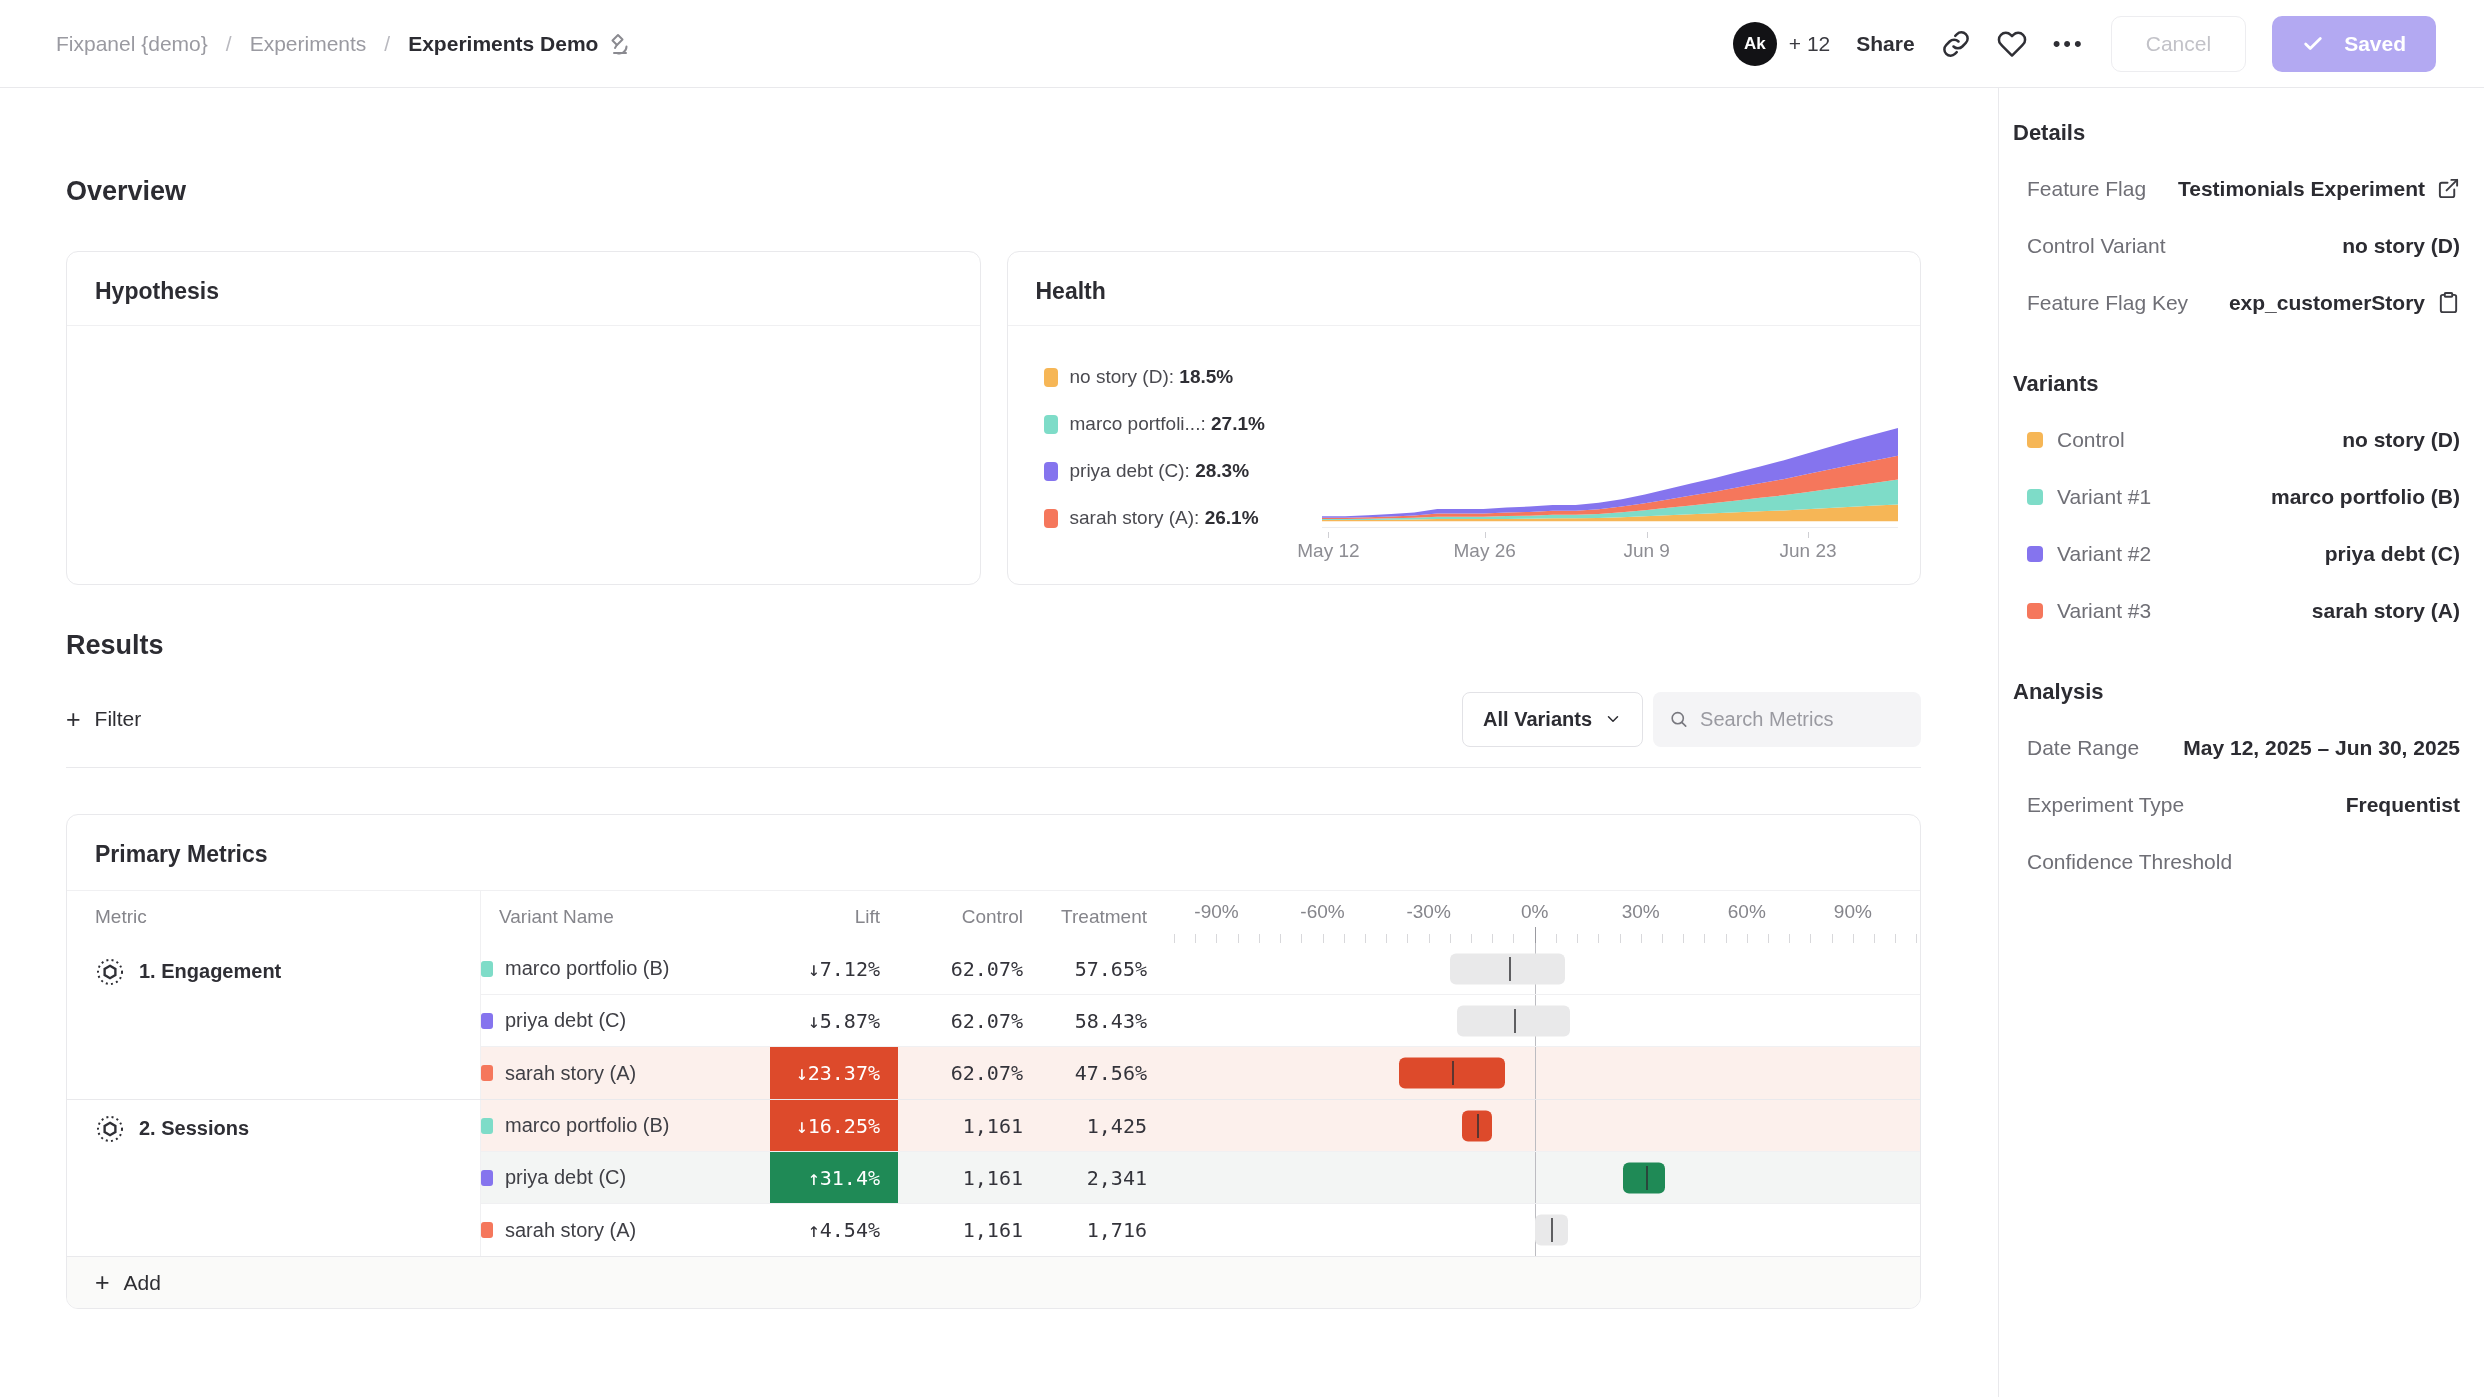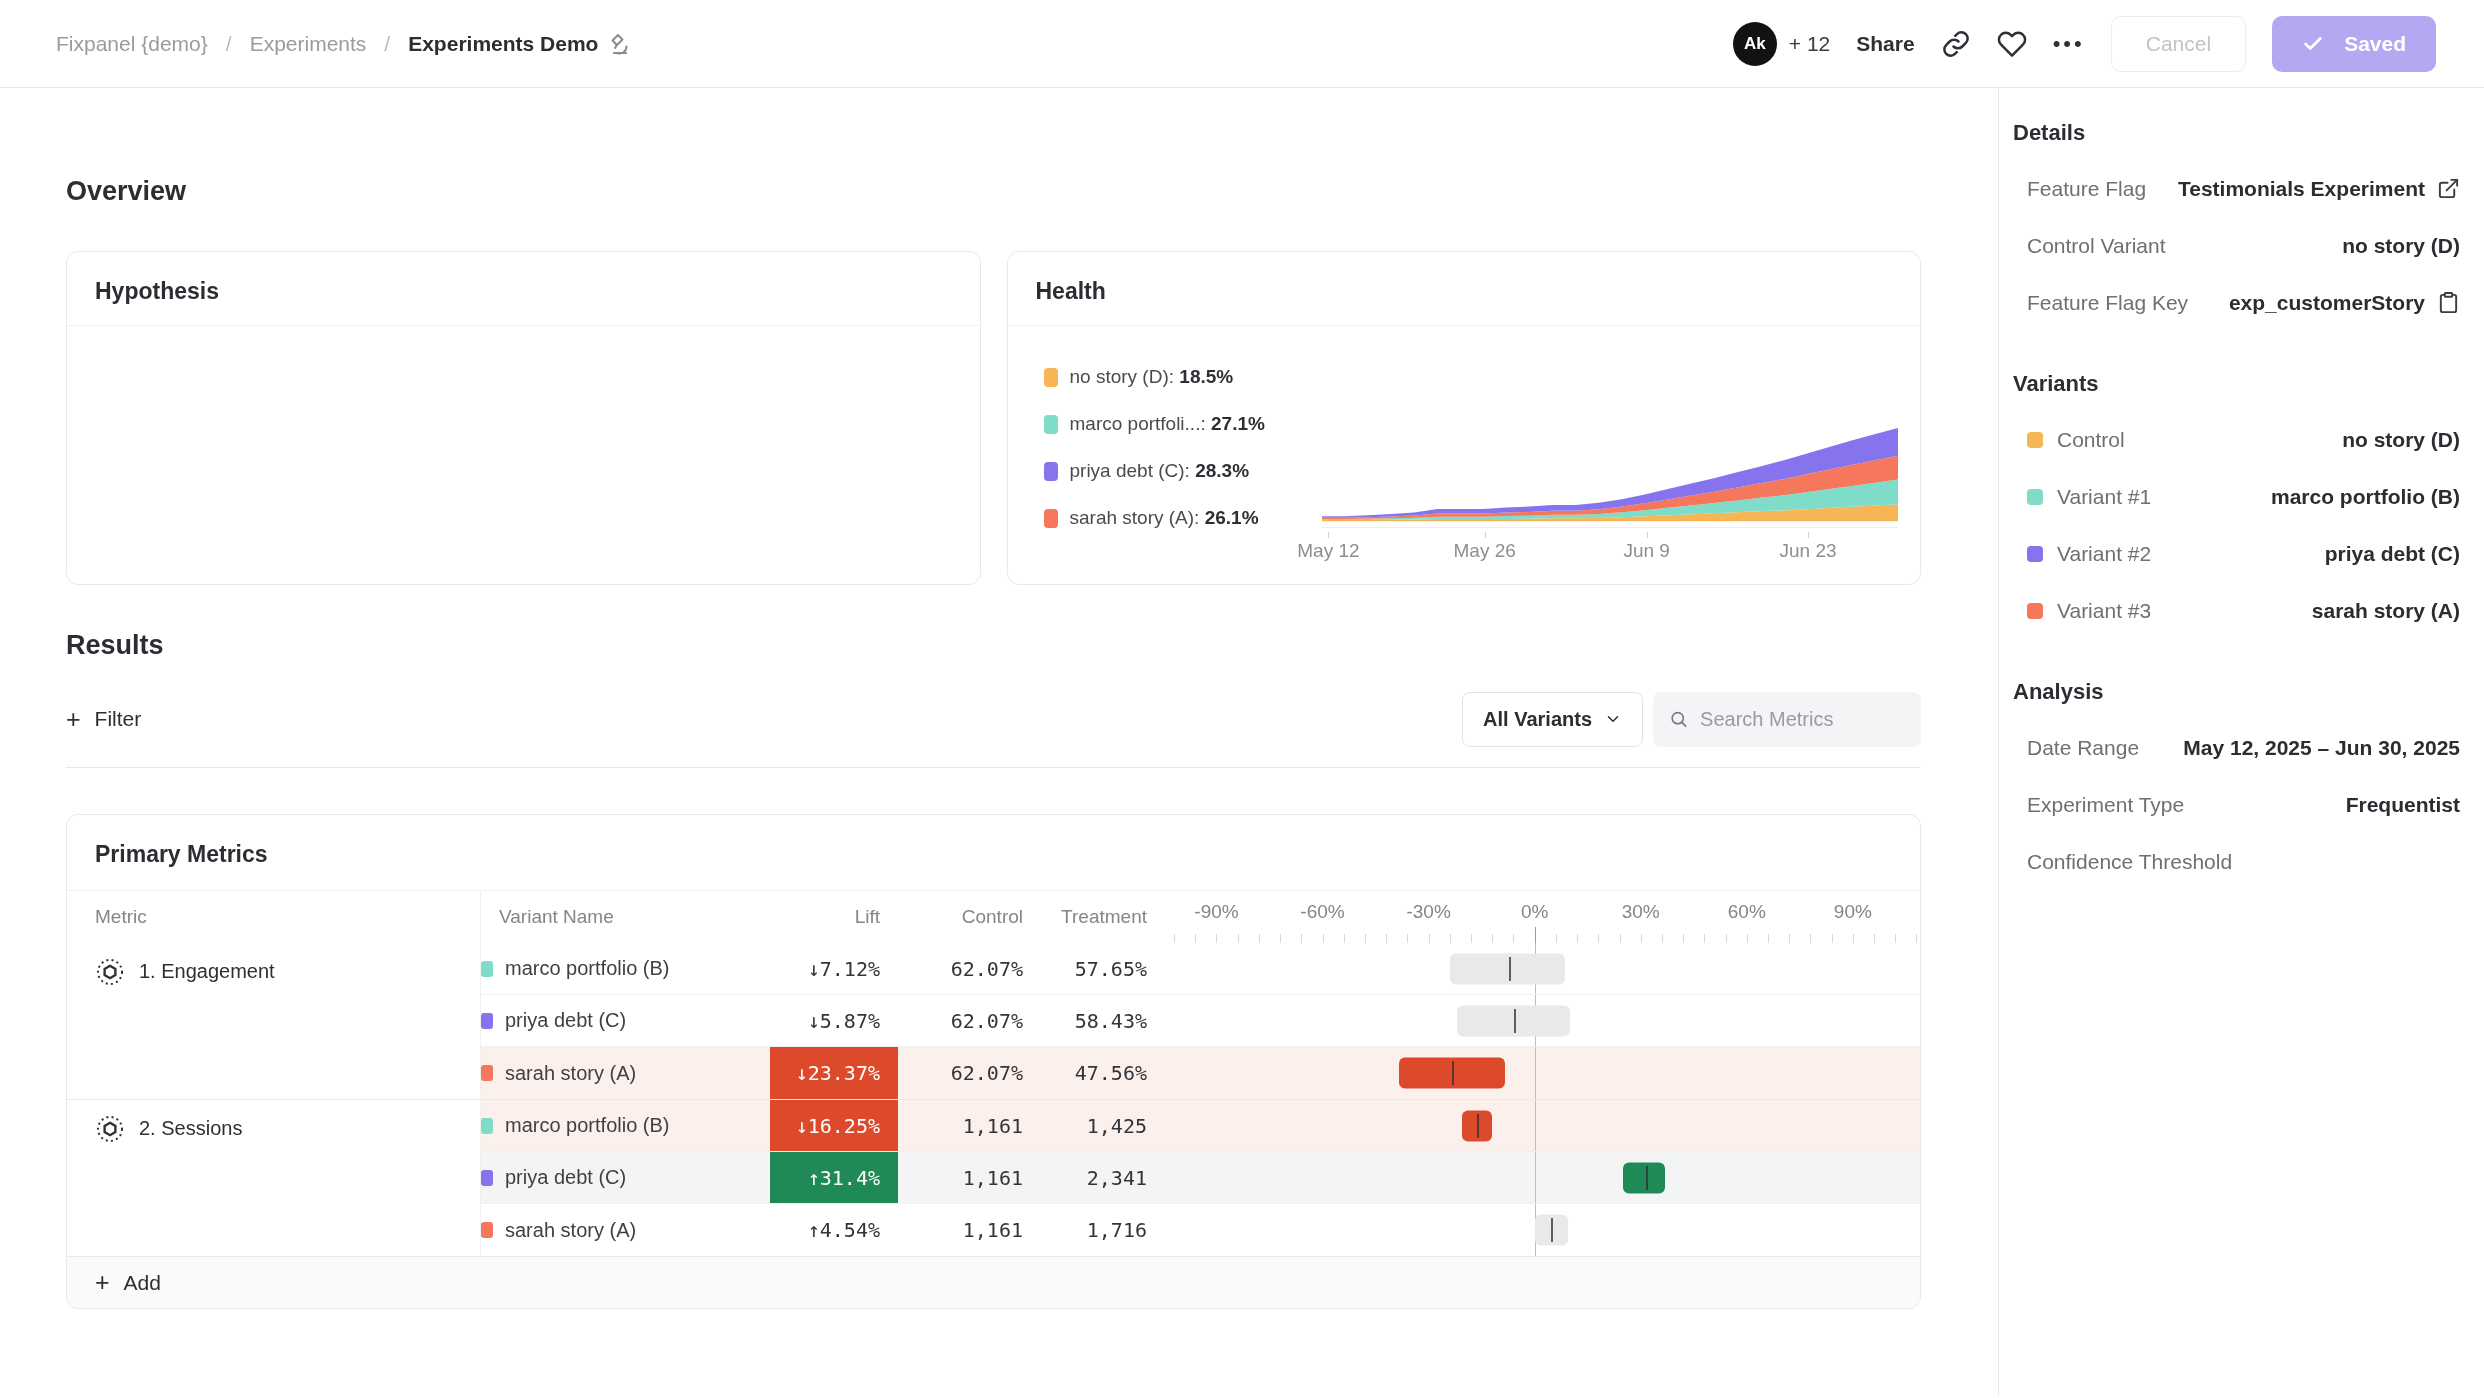--- a/index.html
+++ b/index.html
@@ -94,21 +94,21 @@
   .col-axis{flex:1;align-self:stretch;position:relative}
   .pm-header .col-metric{border-right:1px solid var(--border-light)}
   .axis-label{position:absolute;top:10px;transform:translateX(-50%);white-space:nowrap}
   .axis-ruler-tick{position:absolute;bottom:0;width:1px;height:9px;background:#d8d8db}
   .zero-line{position:absolute;top:0;bottom:0;width:1px;background:#bcbcc1}
   .pm-group{display:flex;border-bottom:1px solid var(--border)}
   .pm-group:last-of-type{border-bottom:none}
   .metric-cell{width:414px;flex:0 0 auto;border-right:1px solid var(--border-light);
     padding:14px 0 0 28px;display:flex;align-items:flex-start;gap:14px;background:#fff}
   .metric-icon{width:30px;height:30px;color:#2f2f35;flex:0 0 auto}
-  .metric-name{font-size:20px;font-weight:400;color:#2e2e34;padding-top:3px}
+  .metric-name{font-size:20px;font-weight:700;color:#2e2e34;padding-top:3px}
   .pm-rows{flex:1;display:flex;flex-direction:column}
   .pm-row{display:flex;height:52px;align-items:center;border-bottom:1px solid var(--border-light)}
   .pm-rows .pm-row:last-child{border-bottom:none}
   .row-bg-pink{background:var(--row-pink)}
   .row-bg-gray{background:var(--row-gray)}
   .pm-row .col-variant{width:289px;padding-left:0}
   .chip{width:12px;height:16px;border-radius:3px;flex:0 0 auto}
   .v-name{font-size:20px;color:#3f3f45}
   .mono{font-family:"DejaVu Sans Mono",monospace;font-size:20px;color:#33333a}
   .lift-plain{color:#33333a}

